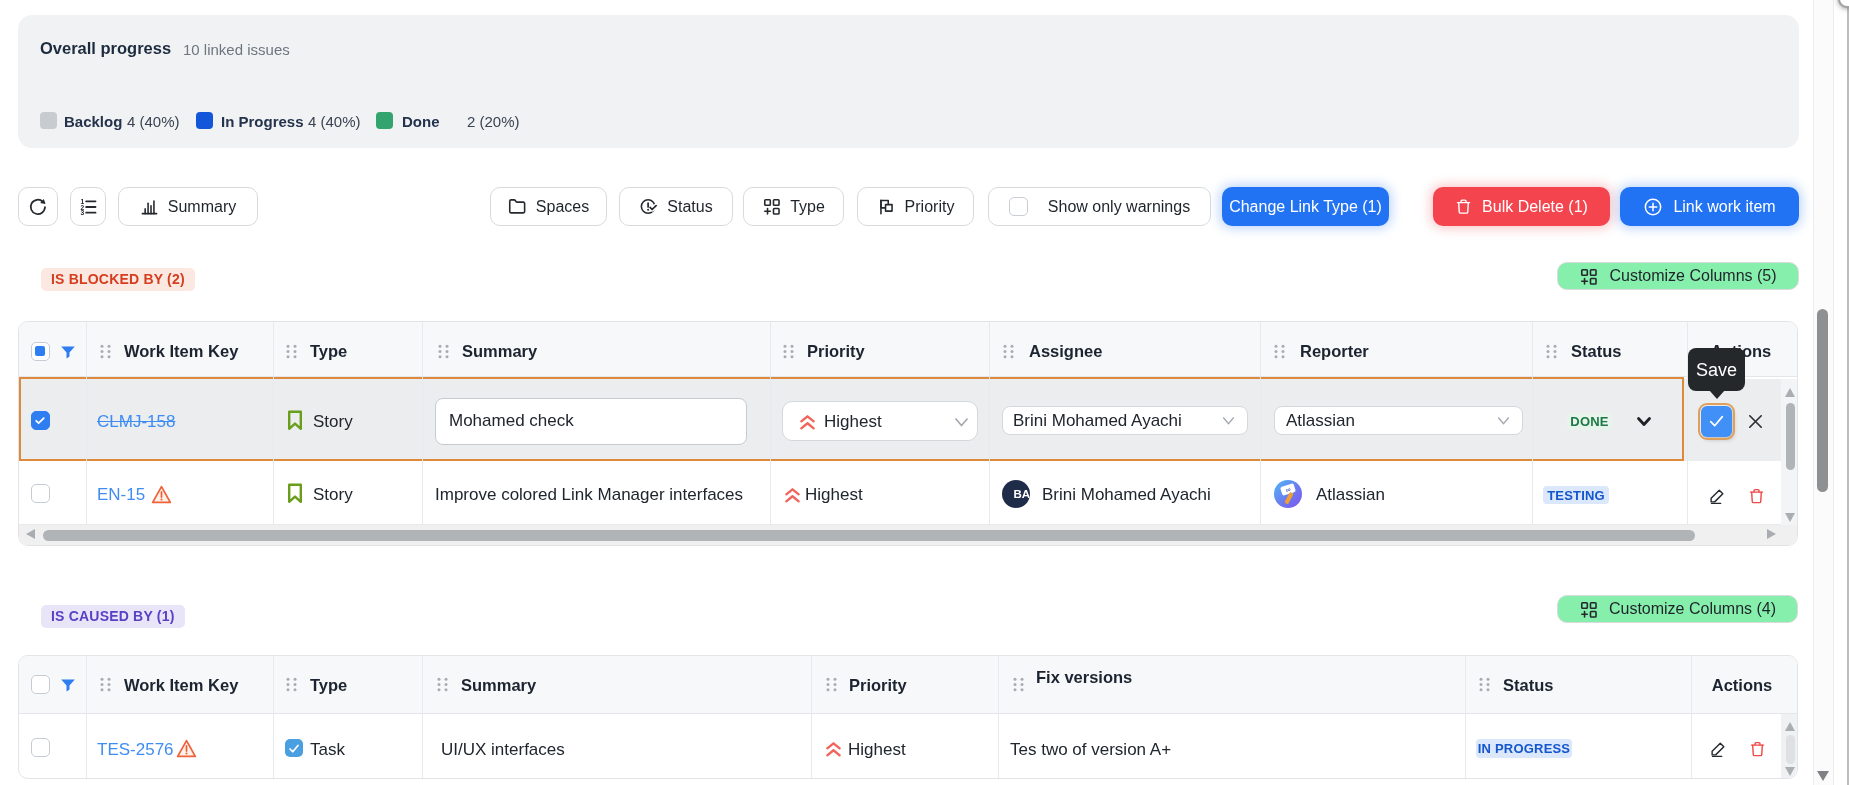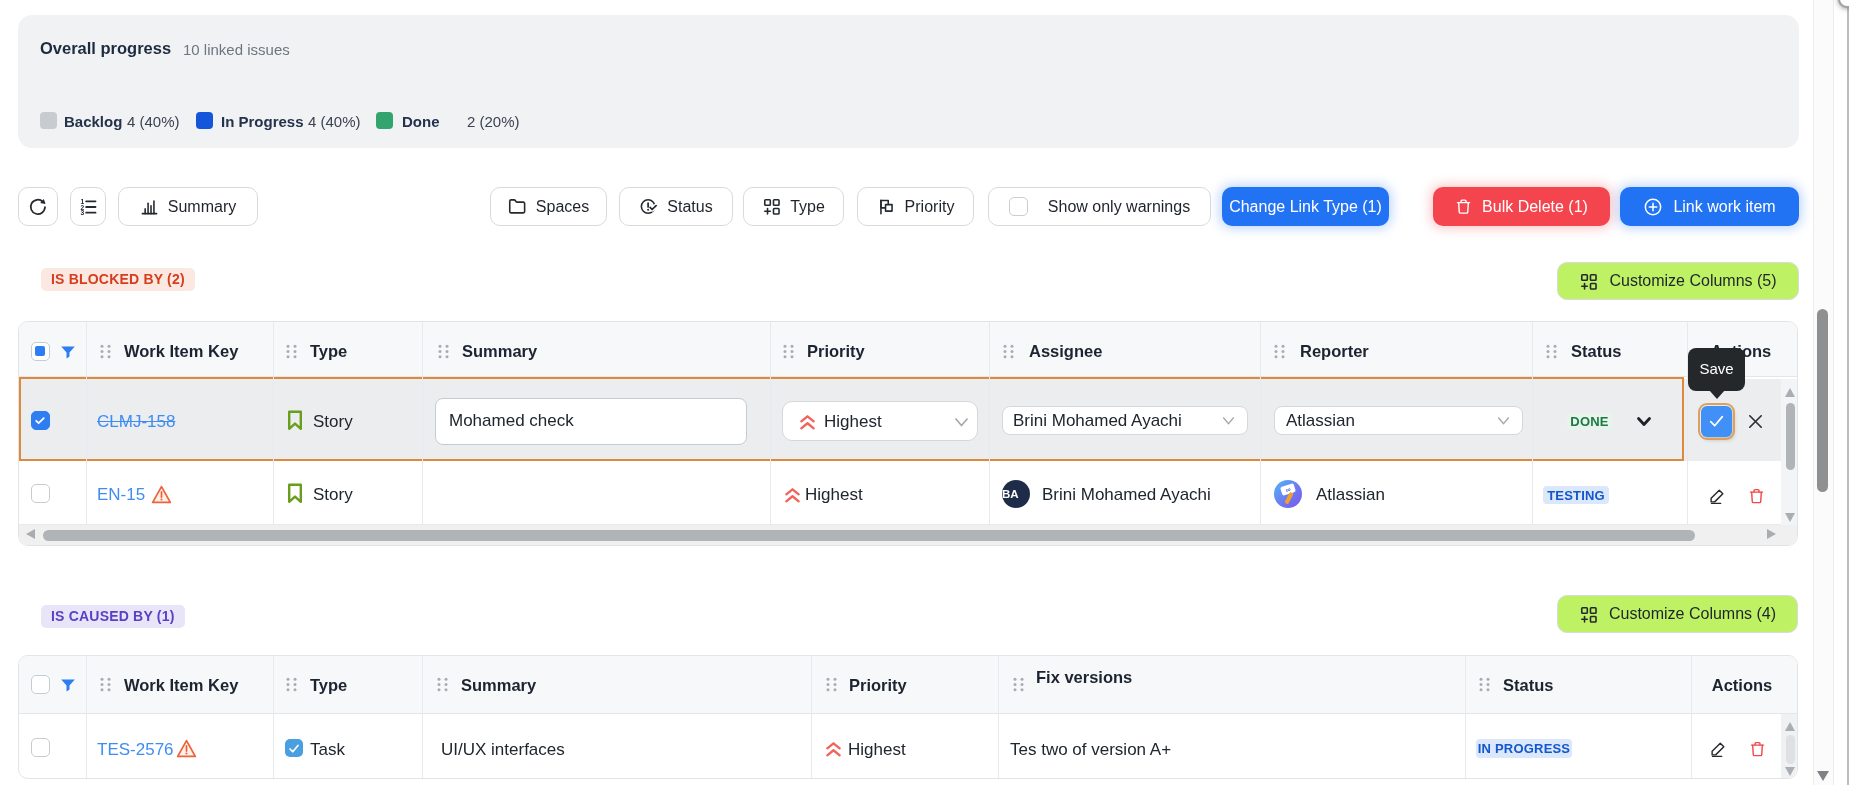--- a/index.html
+++ b/index.html
@@ -27,21 +27,21 @@
 
 .btn { position:absolute; top:187px; height:39px; background:#fff; border:1px solid #d8dbde;
   border-radius:10px; display:flex; align-items:center; justify-content:center;
   font-size:16px; color:#1f242b; gap:9px; }
 .bluebtn { position:absolute; top:187px; height:39px; border-radius:10px; background:#2273f4;
   color:#fff; font-size:16px; display:flex; align-items:center; justify-content:center; gap:10px;
   box-shadow:0 0 12px 2px rgba(34,115,244,.32); }
 .redbtn  { position:absolute; top:187px; height:39px; border-radius:10px; background:#f4454e;
   color:#fff; font-size:16px; display:flex; align-items:center; justify-content:center; gap:10px;
   box-shadow:0 0 12px 2px rgba(244,69,78,.32); }
-.ccbtn { position:absolute; left:1557px; height:38px; background:#bef264; border:1px solid #d8dbde;
+.ccbtn { position:absolute; left:1557px; height:28px; background:#86efac; border:1px solid #d8dbde;
   border-radius:10px; display:flex; align-items:center; justify-content:center;
   font-size:16px; color:#1f242b; gap:11px; }
 
 
 .badge { position:absolute; height:23px; line-height:23px; padding:0 10px; border-radius:5px;
   font-size:14px; font-weight:bold; letter-spacing:.2px; }
 .badge.red { left:41px; top:268px; background:#fbe9e1; color:#d63d1f; }
 .badge.purple { left:41px; top:605px; background:#e9e5f9; color:#5a41c4; }
 
 
@@ -321,42 +321,43 @@
   <div class="abs" style="left:1682px; top:84px; width:31px; height:31px; background:#4190f7; border-radius:6px; outline:2.5px solid #dfa05c; outline-offset:1.5px; box-shadow:2px 3px 4px rgba(0,0,0,.18);">
     <svg style="position:absolute; left:6px; top:7px;" width="19" height="16" viewBox="0 0 24 22" fill="none" stroke="#fff" stroke-width="2.4" stroke-linecap="round" stroke-linejoin="round">
         <path d="m4 12 5.5 5.5L20 5"></path>
       </svg>
   </div>
   <svg class="abs" style="left:1729px; top:92px;" width="15" height="15" viewBox="0 0 17 17" fill="none" stroke="#2a2d31" stroke-width="1.9" stroke-linecap="round">
       <path d="M2 2l13 13M15 2 2 15"></path>
     </svg>
 
   <div class="abs" style="left:1669px; top:26px; width:57px; height:43px; background:#25282b; border-radius:8px; z-index:5;">
-    <span style="position:absolute; left:0; top:12px; width:100%; text-align:center; font-size:15px; color:#fff;">Save</span>
+    <span style="position:absolute; left:0; top:12px; width:100%; text-align:center; font-size:18px; color:#fff;">Save</span>
   </div>
   <div class="tri" style="left:1690px; top:68px; border-left:8px solid transparent; border-right:8px solid transparent; border-top:9px solid #25282b; z-index:5;"></div>
 
   <div class="cb" style="left:12px; top:162px;"></div>
   <div class="cell link" style="left:78px; top:163px;">EN-15</div>
   <svg class="abs" style="left:132px; top:163px;" width="21" height="19" viewBox="0 0 24 22" fill="none">
       <path d="M12 1.8 1.8 20.2h20.4z" fill="#fdf1ea" stroke="#ef6239" stroke-width="2" stroke-linejoin="round"></path>
       <path d="M12 8v6" stroke="#ef6239" stroke-width="2" stroke-linecap="round"></path>
       <circle cx="12" cy="16.8" r="1.2" fill="#ef6239"></circle>
     </svg>
   <svg class="abs" style="left:268px; top:161px;" width="16" height="21" viewBox="0 0 16 21" fill="none" stroke="#689e1b" stroke-width="2.4" stroke-linejoin="round">
       <path d="M2.2 1.8h11.6v17l-5.8-5.2-5.8 5.2z"></path>
     </svg>
   <div class="cell" style="left:294px; top:163px;">Story</div>
+  <div class="cell" style="left:416px; top:163px;">Improve colored Link Manager interfaces</div>
   <svg class="abs" style="left:764px; top:165px;" width="19" height="17" viewBox="0 0 24 22" fill="none" stroke="#f2635a" stroke-width="3" stroke-linecap="round" stroke-linejoin="round">
       <path d="m4 9.5 8-6.5 8 6.5"></path>
       <path d="m4 18.5 8-6.5 8 6.5"></path>
     </svg>
   <div class="cell" style="left:786px; top:163px;">Highest</div>
   <div class="abs" style="left:983px; top:158px; width:28px; height:28px; border-radius:50%; background:#1f2c49;">
-    <span style="position:absolute; left:0; top:8px; width:100%; text-align:left; font-size:11.5px; font-weight:bold; color:#fff;">BA</span>
+    <span style="position:absolute; left:0; top:8px; width:100%; text-align:right; font-size:11.5px; font-weight:bold; color:#fff;">BA</span>
   </div>
   <div class="cell" style="left:1023px; top:163px;">Brini Mohamed Ayachi</div>
   <div class="abs" style="left:1255px; top:158px; width:28px; height:28px; border-radius:50%; background:linear-gradient(135deg,#4fb7f8 0%,#6c7bf0 55%,#7c55ee 100%); overflow:hidden;">
     <div style="position:absolute; left:7px; top:5px; width:14px; height:9px; background:#fff; border-radius:2px; transform:rotate(-18deg); text-align:center; font-size:7px; font-weight:bold; color:#4a59c8; line-height:9px;">∞</div>
     <div style="position:absolute; left:12.5px; top:12px; width:3.5px; height:12px; background:#f0a030; transform:rotate(28deg); border-radius:1px;"></div>
   </div>
   <div class="cell" style="left:1297px; top:163px;">Atlassian</div>
   <div class="pill blue" style="left:1524px; top:164px; width:66px; height:18px; font-size:13px;">TESTING</div>
   <svg class="abs" style="left:1690px; top:165px;" width="17" height="17" viewBox="0 0 24 24" fill="none" stroke="#25292e" stroke-width="2" stroke-linecap="round" stroke-linejoin="round">
       <path d="m14.5 4.5 5 5L8 21H3v-5z"></path>

